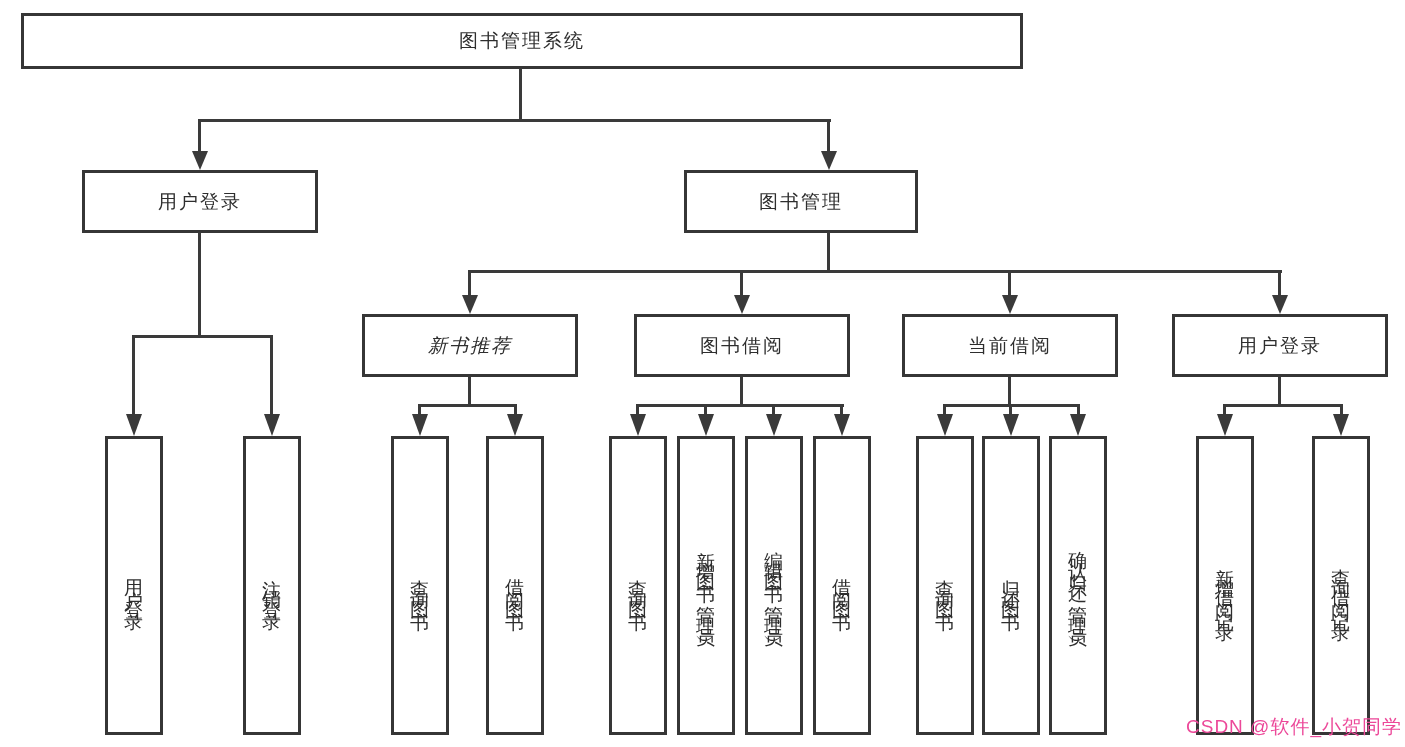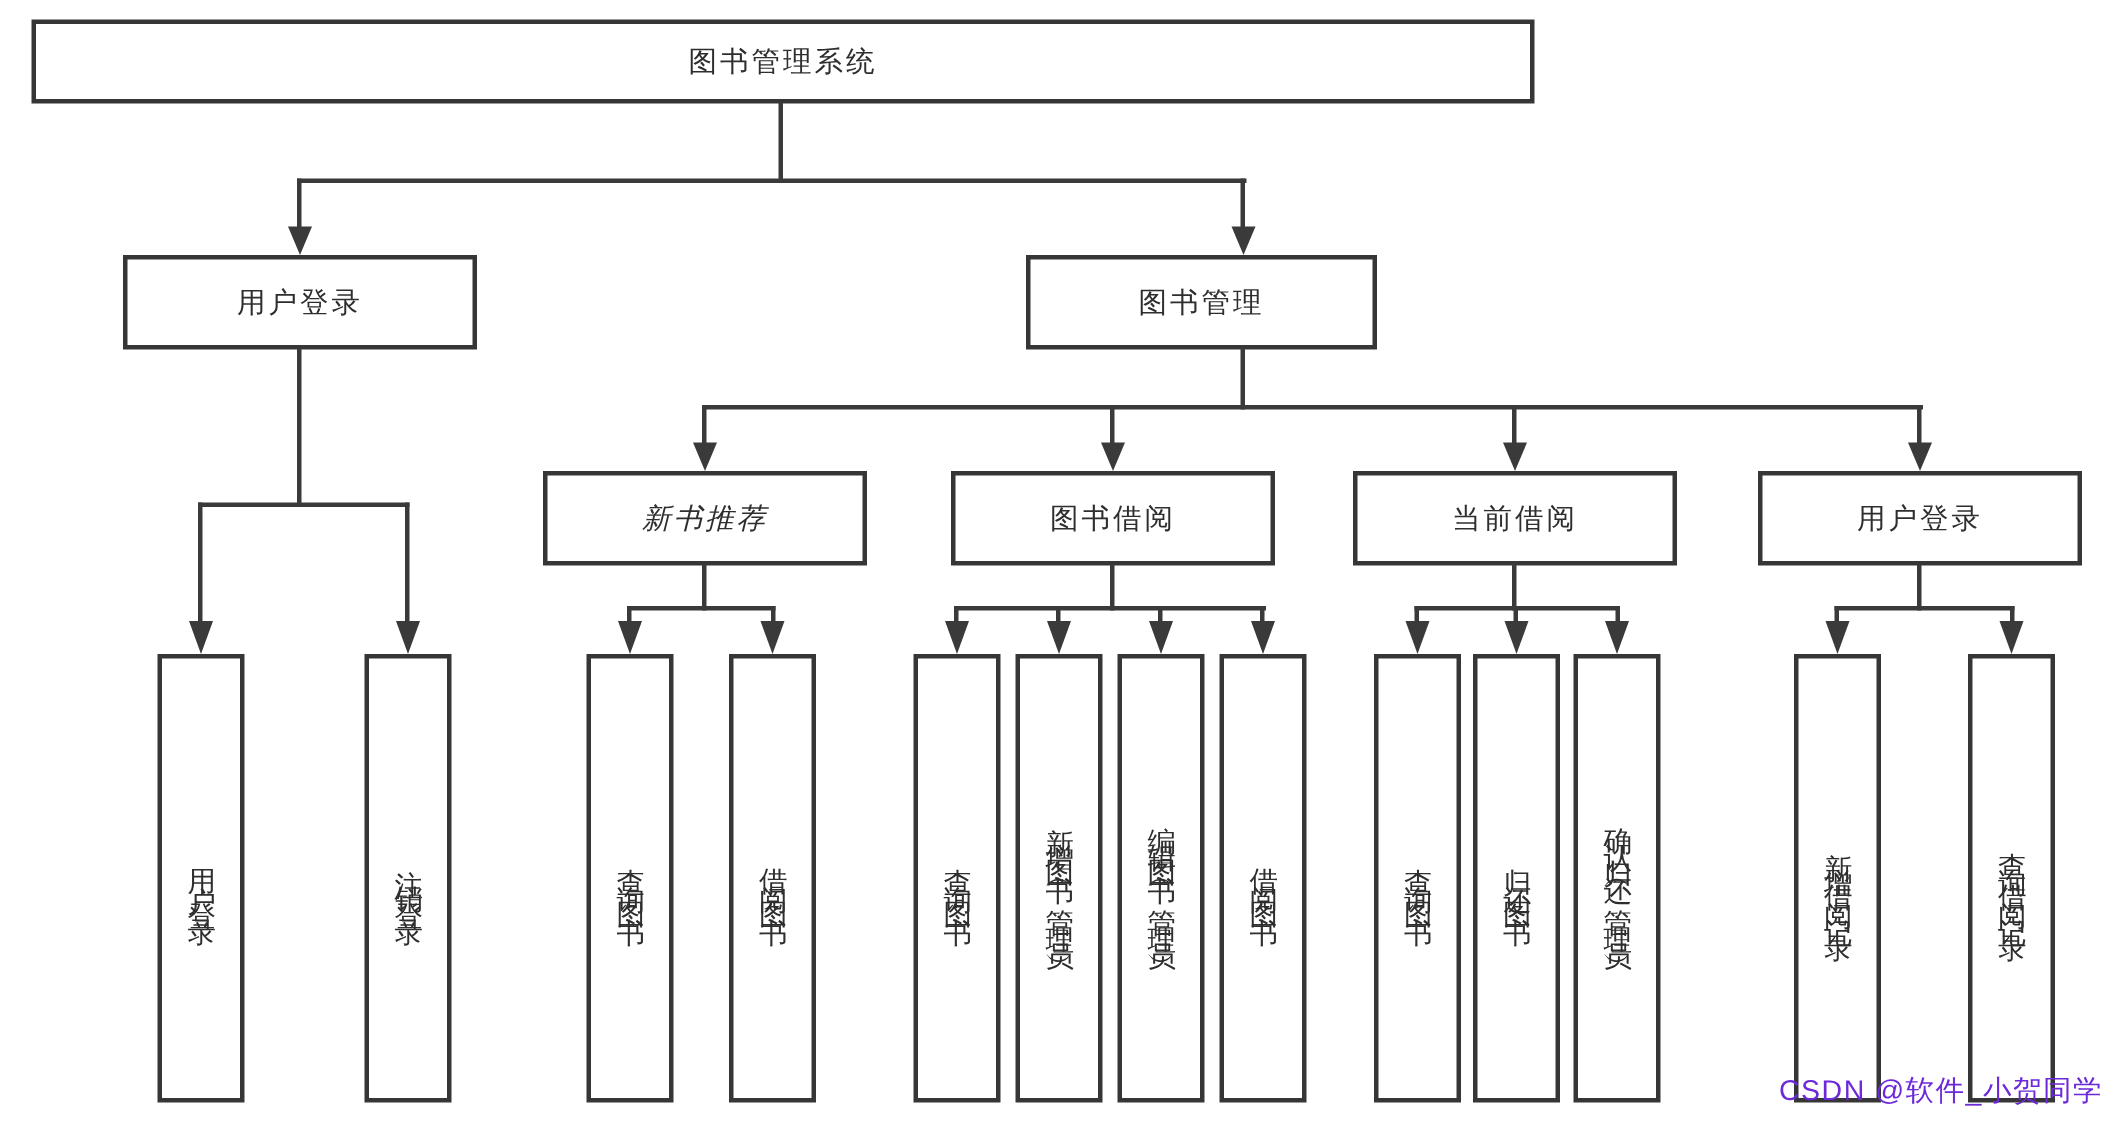--- a/index.html
+++ b/index.html
@@ -49,21 +49,21 @@
   .arrow.lvl {
     border-left-width: 8px;
     border-right-width: 8px;
     border-top-width: 19px;
   }
   .watermark {
     position: absolute;
     left: 1186px;
     top: 714px;
     font-size: 19px;
-    color: #6d28d9;
+    color: #ec4899;
     letter-spacing: 1px;
     white-space: nowrap;
   }
 </style>
 </head>
 <body>
 
 <div id="canvas">
 
   <div class="box hbox" style="left:21px; top:13px; width:1002px; height:56px;">图书管理系统</div>

